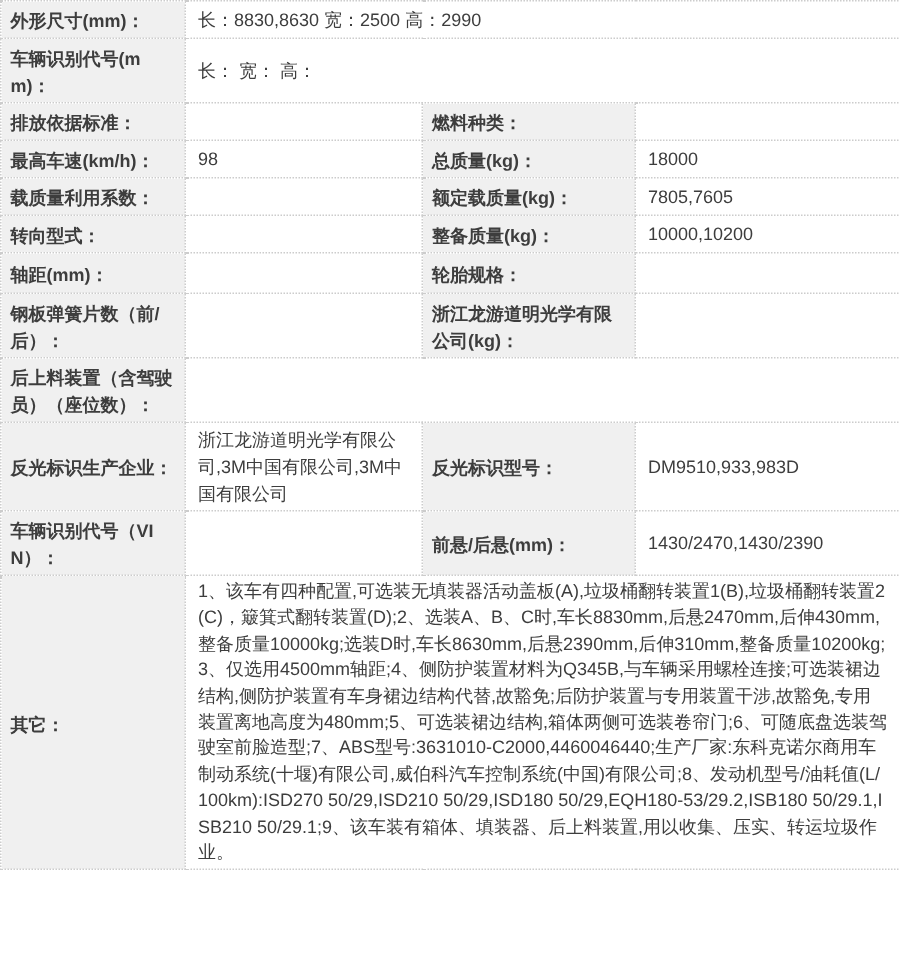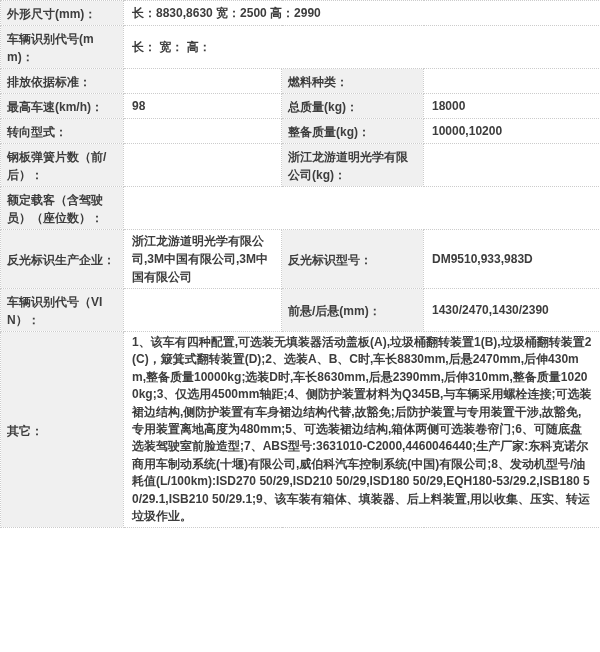--- a/index.html
+++ b/index.html
@@ -12,21 +12,21 @@
   }
   td{
     border:1px dotted #cccccc;
     font-size:12px;color:#3d3d3d;
     padding:2px 8px;vertical-align:middle;line-height:1.5;
     overflow:hidden;word-break:break-all;
   }
   td.lbl{
     background:#f0f0f0;font-weight:bold;padding:4px 4px 2px 6px;
   }
-  td.val{background:#ffffff;font-weight:bold;}
+  td.val{background:#ffffff;}
   td.notes{line-height:1.45;}
 </style>
 </head>
 <body>
 
 <table class="spec">
   <colgroup>
     <col style="width:123px">
       <col style="width:158px">
       <col style="width:142px">
@@ -51,40 +51,52 @@
     <td class="val"></td>
   </tr>
 
   <tr style="height:22px">
     <td class="lbl">最高车速(km/h)：</td>
     <td class="val">98</td>
     <td class="lbl">总质量(kg)：</td>
     <td class="val">18000</td>
   </tr>
 
+  <tr style="height:25px">
+    <td class="lbl">载质量利用系数：</td>
+    <td class="val"></td>
+    <td class="lbl">额定载质量(kg)：</td>
+    <td class="val">7805,7605</td>
+  </tr>
 
   <tr style="height:25px">
     <td class="lbl">转向型式：</td>
     <td class="val"></td>
     <td class="lbl">整备质量(kg)：</td>
     <td class="val">10000,10200</td>
   </tr>
 
 
+  <tr style="height:27px">
+    <td class="lbl">轴距(mm)：</td>
+    <td class="val"></td>
+    <td class="lbl">轮胎规格：</td>
+    <td class="val"></td>
+  </tr>
 
   <tr style="height:34px">
     <td class="lbl">钢板弹簧片数（前/后）：</td>
     <td class="val"></td>
     <td class="lbl">浙江龙游道明光学有限公司(kg)：</td>
     <td class="val"></td>
   </tr>
 
 
   <tr style="height:40px">
-    <td class="lbl">额定载客（含驾驶员）（座位数）：</td>
+    <td class="lbl">后上料装置（含驾驶员）（座位数）：</td>
     <td class="val" colspan="3"></td>
   </tr>
 
 
   <tr style="height:56px">
     <td class="lbl">反光标识生产企业：</td>
     <td class="val">浙江龙游道明光学有限公司,3M中国有限公司,3M中国有限公司</td>
     <td class="lbl">反光标识型号：</td>
     <td class="val">DM9510,933,983D</td>
   </tr>

